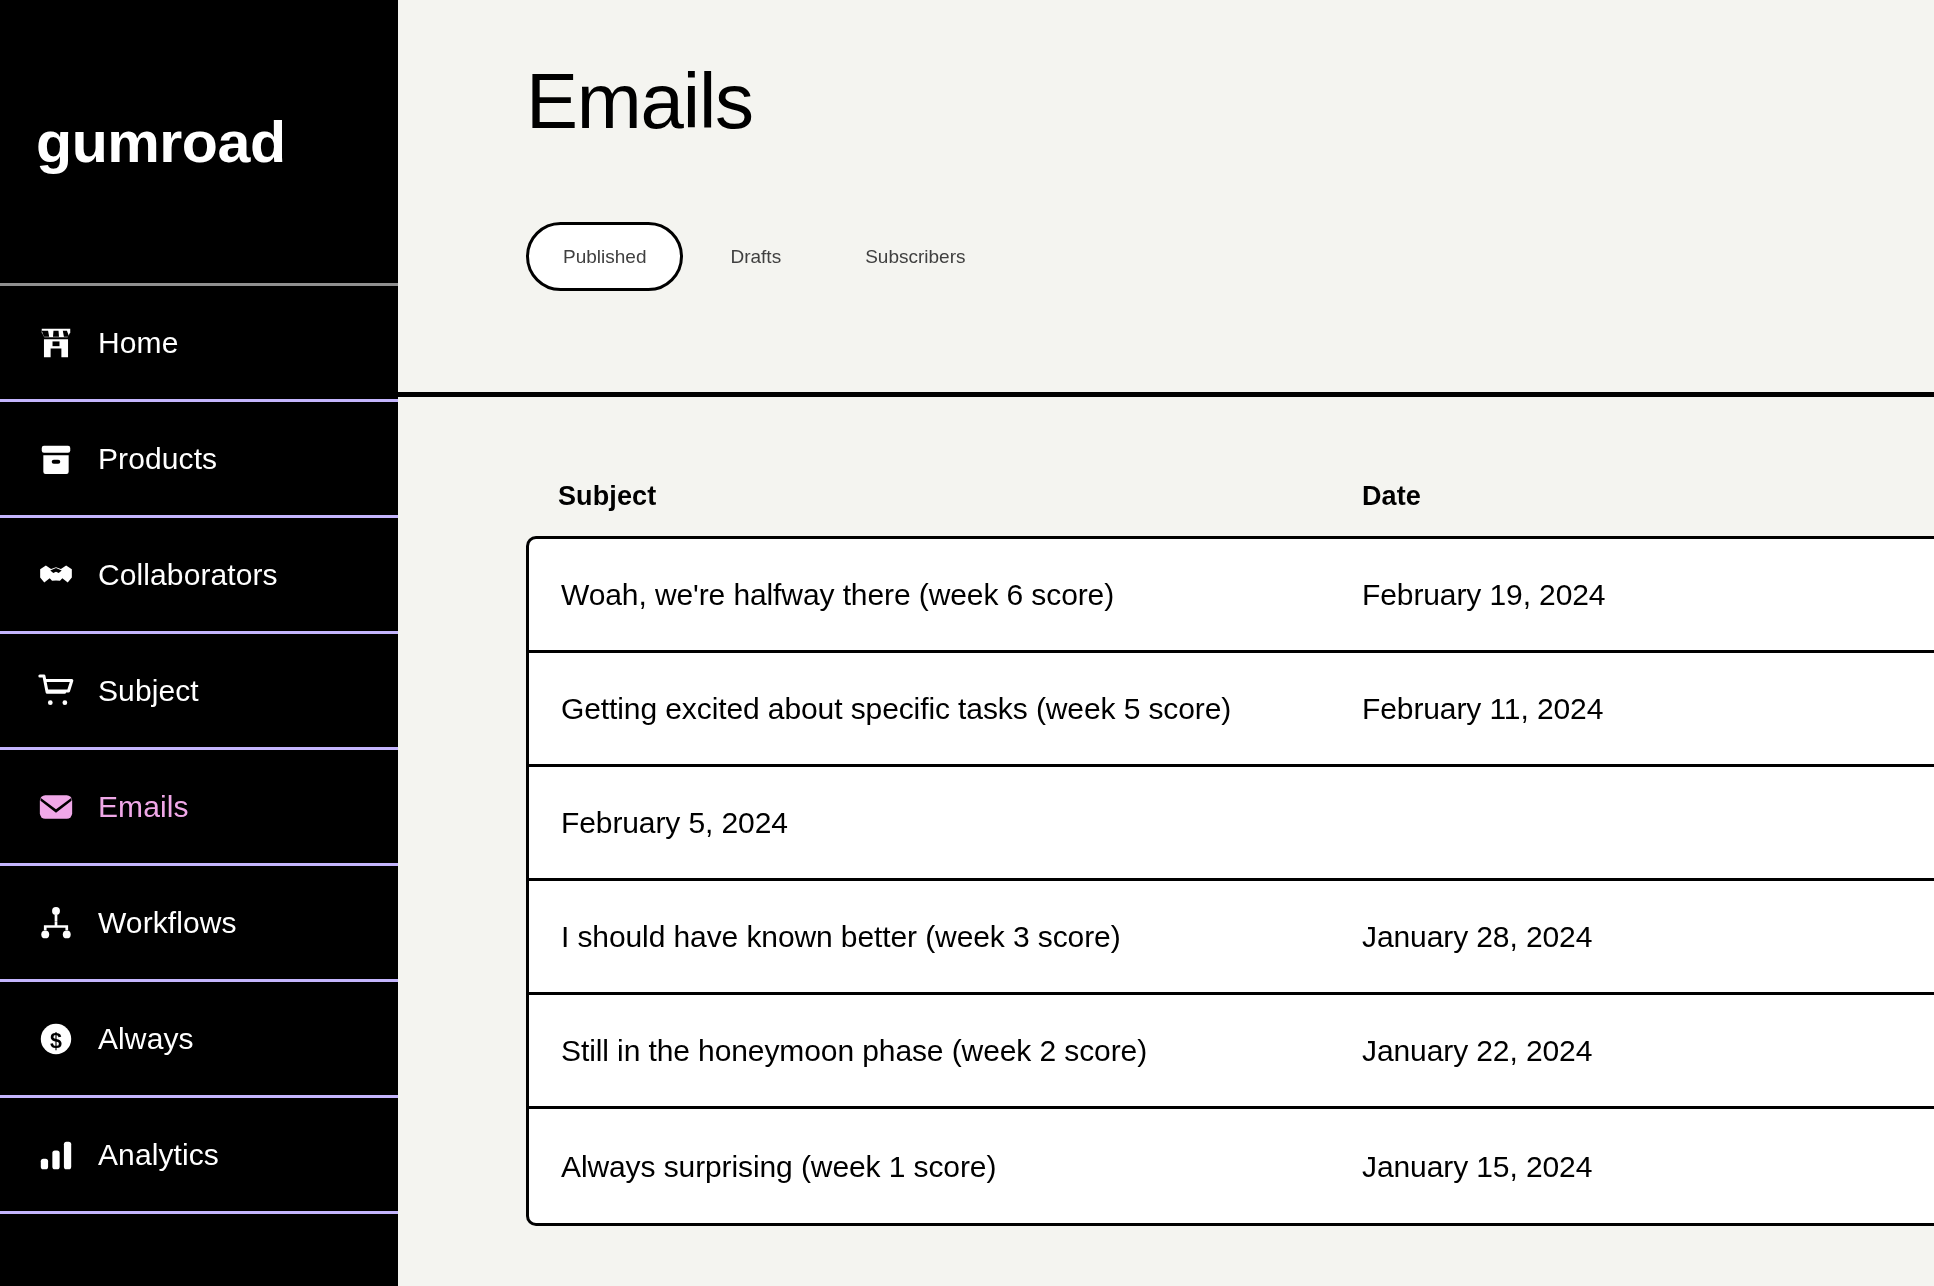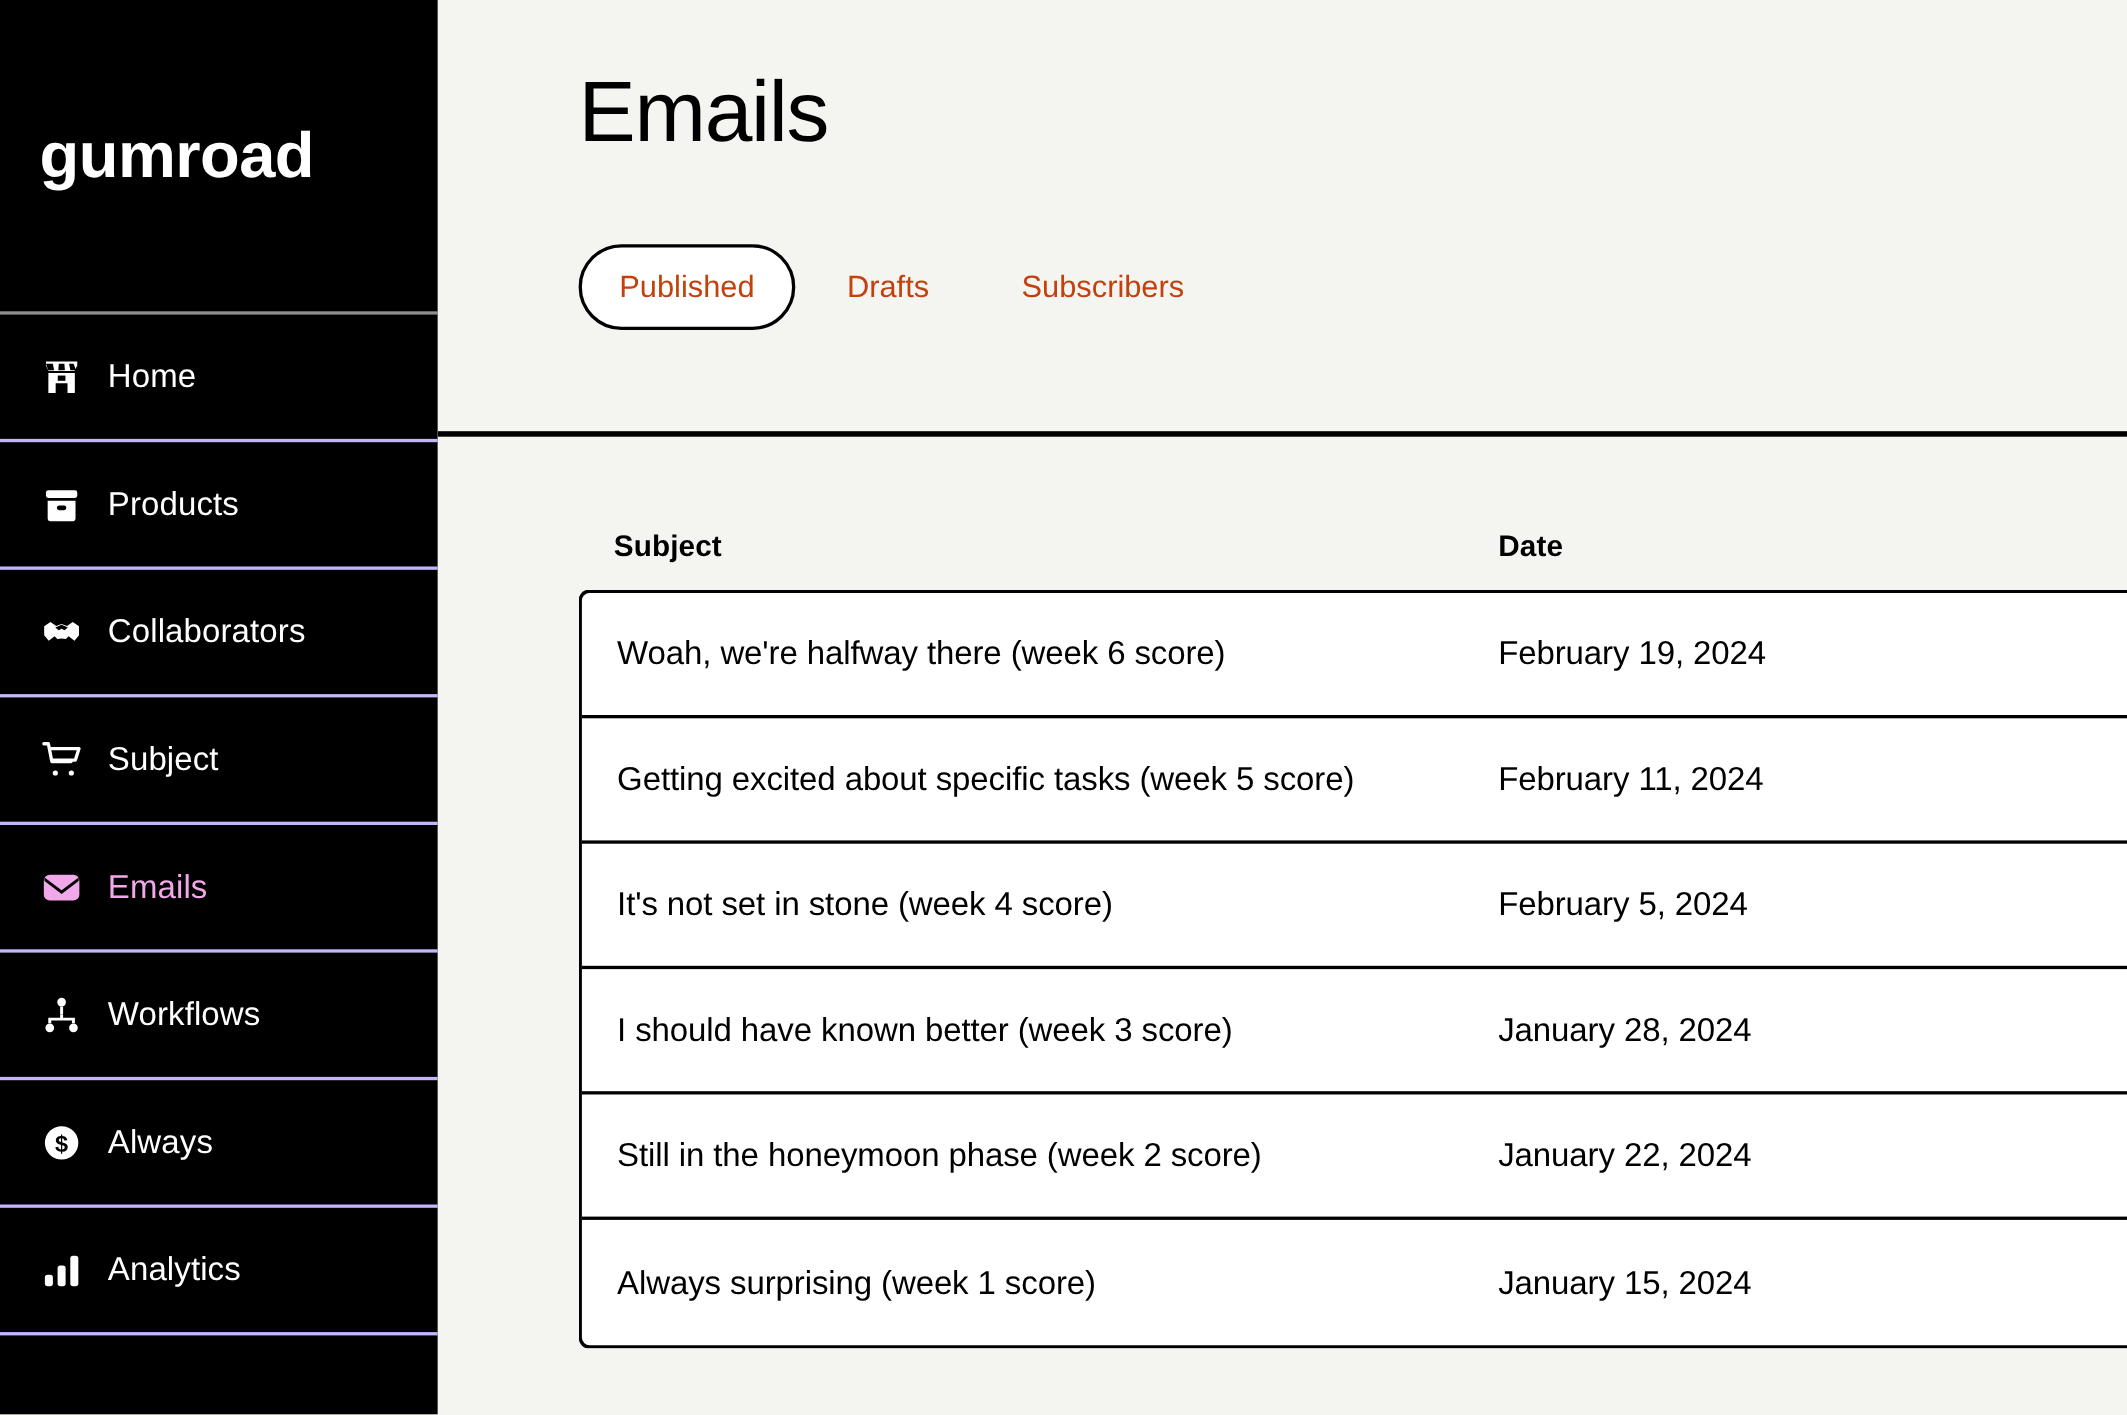--- a/index.html
+++ b/index.html
@@ -114,27 +114,27 @@
     margin-bottom: 82px;
   }
 
   .tabs {
     display: flex;
     align-items: center;
     gap: 10px;
   }
 
   .tab {
-    font-size: 28px;
+    font-size: 19px;
     line-height: 1;
     padding: 22px 34px;
     border-radius: 40px;
     border: 3px solid transparent;
     background: transparent;
-    color: #c2410c;
+    color: #404040;
     cursor: pointer;
     font-family: "Liberation Sans", sans-serif;
     white-space: nowrap;
   }
 
   .tab.active {
     background: #ffffff;
     border-color: #000000;
   }
 
@@ -320,21 +320,20 @@
             <div class="td col-subject">Woah, we're halfway there (week 6 score)</div>
             <div class="td col-date">February 19, 2024</div>
           </div>
 
           <div class="tr">
             <div class="td col-subject">Getting excited about specific tasks (week 5 score)</div>
             <div class="td col-date">February 11, 2024</div>
           </div>
 
           <div class="tr">
-            <div class="td col-subject">It's not set in stone (week 4 score)</div>
             <div class="td col-date">February 5, 2024</div>
           </div>
 
           <div class="tr">
             <div class="td col-subject">I should have known better (week 3 score)</div>
             <div class="td col-date">January 28, 2024</div>
           </div>
 
           <div class="tr">
             <div class="td col-subject">Still in the honeymoon phase (week 2 score)</div>

